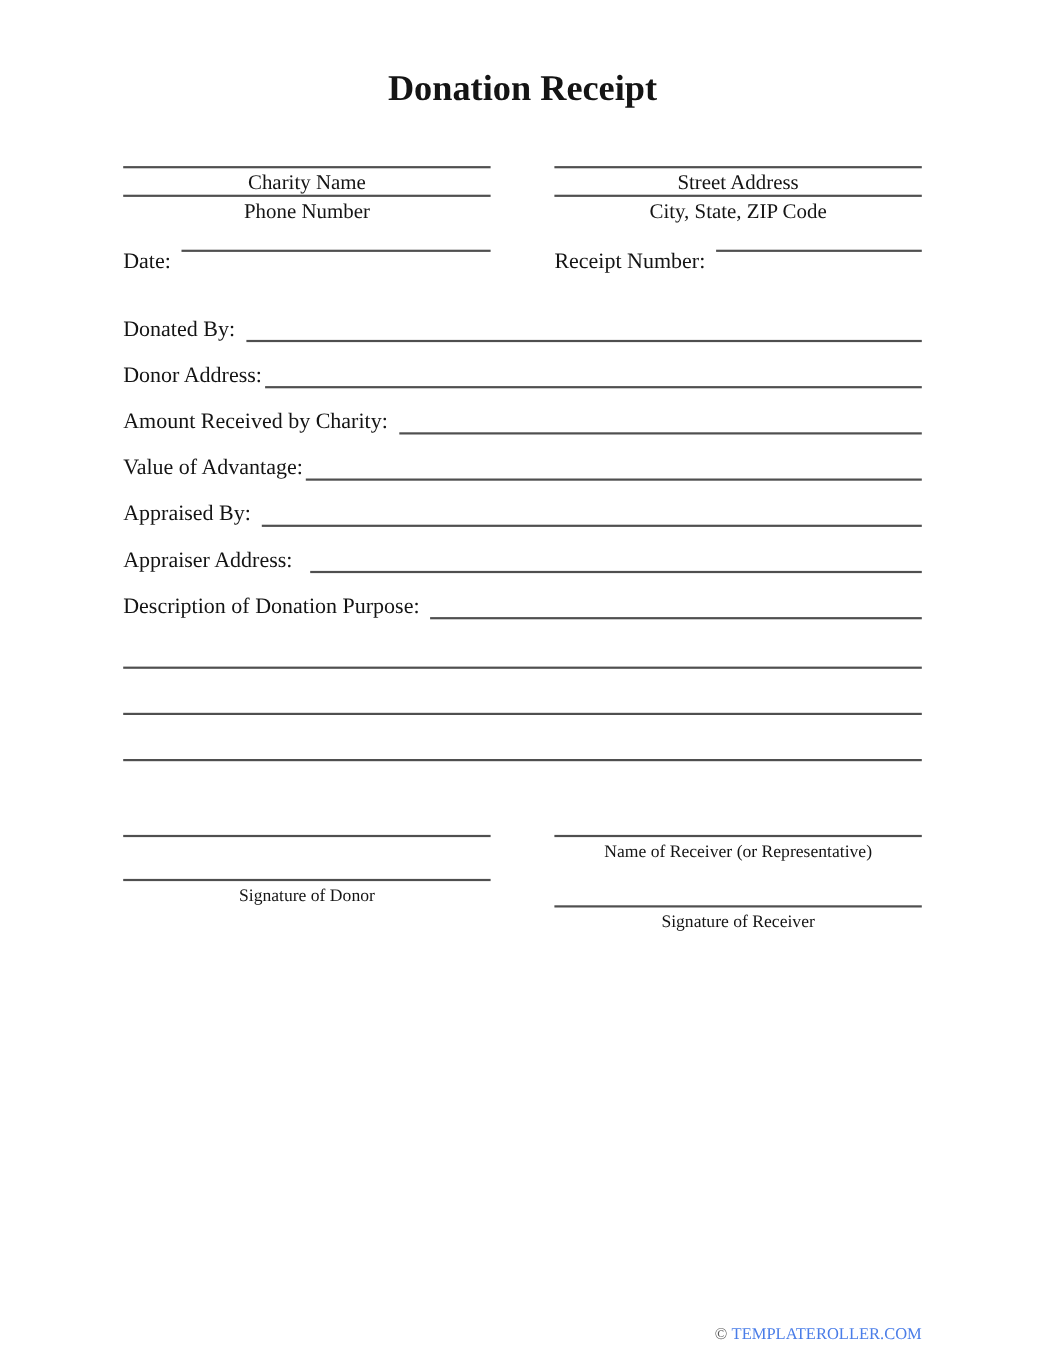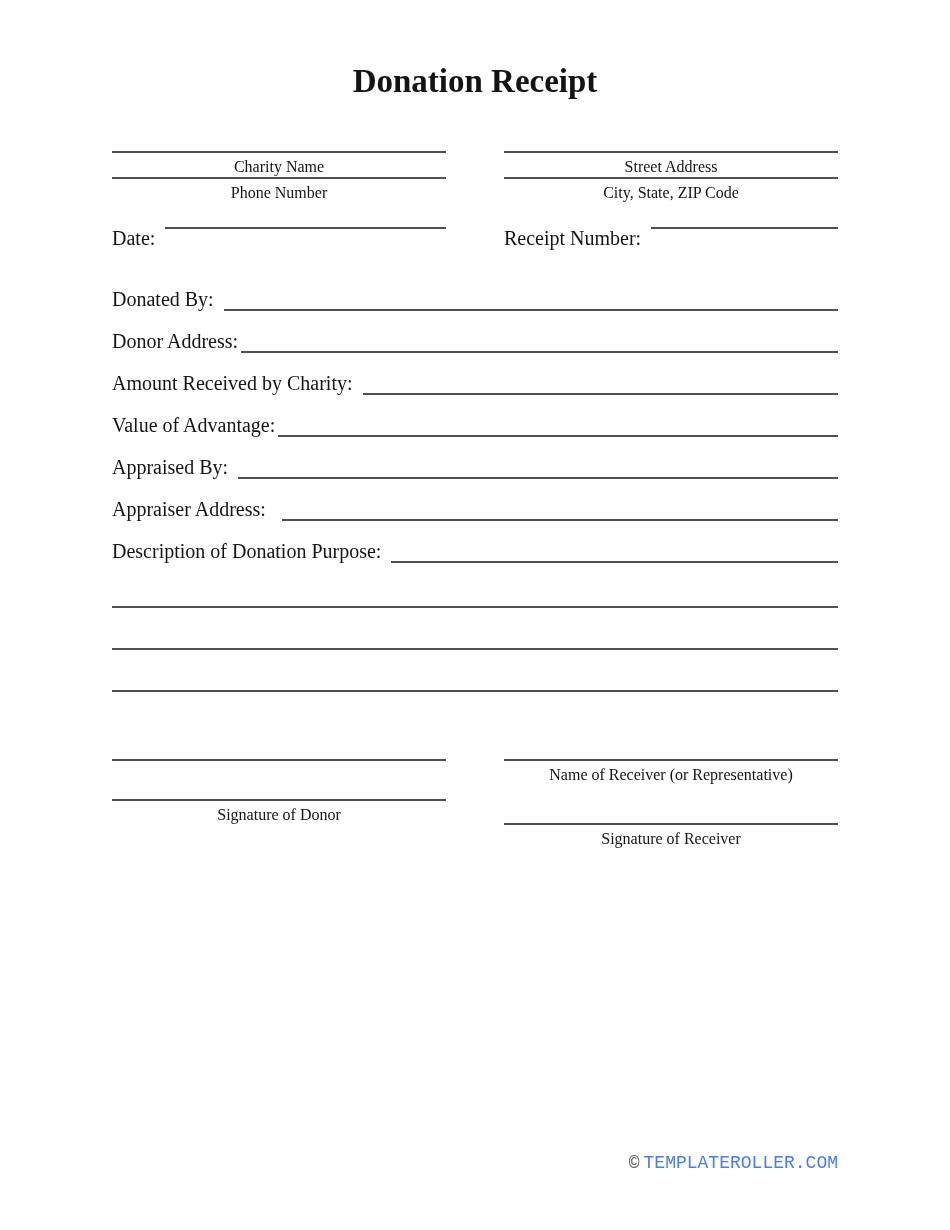--- a/index.html
+++ b/index.html
@@ -36,21 +36,21 @@
     justify-content: space-between;
     margin-top: 49px;
   }
   .header-grid .col { width: 334px; }
   .rule {
     height: 0;
     border-bottom: 2px solid var(--line);
   }
   .rule-label {
     margin-top: 4px;
-    font-size: 16px;
+    font-size: 19px;
     line-height: 20px;
     text-align: center;
     white-space: nowrap;
   }
   .ruled + .ruled { }
 
   
   .date-row {
     display: flex;
     justify-content: space-between;
@@ -94,24 +94,24 @@
     justify-content: space-between;
     margin-top: 67px;
   }
   .sig-grid .col { width: 334px; }
   .sig-grid .rule-label { font-size: 16px; }
   .sig-grid .ruled + .ruled { margin-top: 38px; }
 
   
   .footer {
     position: absolute;
-    top: 1154px;
+    top: 1204px;
     right: 112px;
-    font-family: Liberation Mono, monospace;
-    font-size: 18px;
+    font-family: Liberation Serif, serif;
+    font-size: 15px;
     line-height: 18px;
     white-space: nowrap;
   }
   .footer .copy { color: var(--copyright_gray); }
   .footer .brand {
     color: var(--link_blue);
     text-decoration: none;
     cursor: pointer;
     margin-left: 4px;
   }

